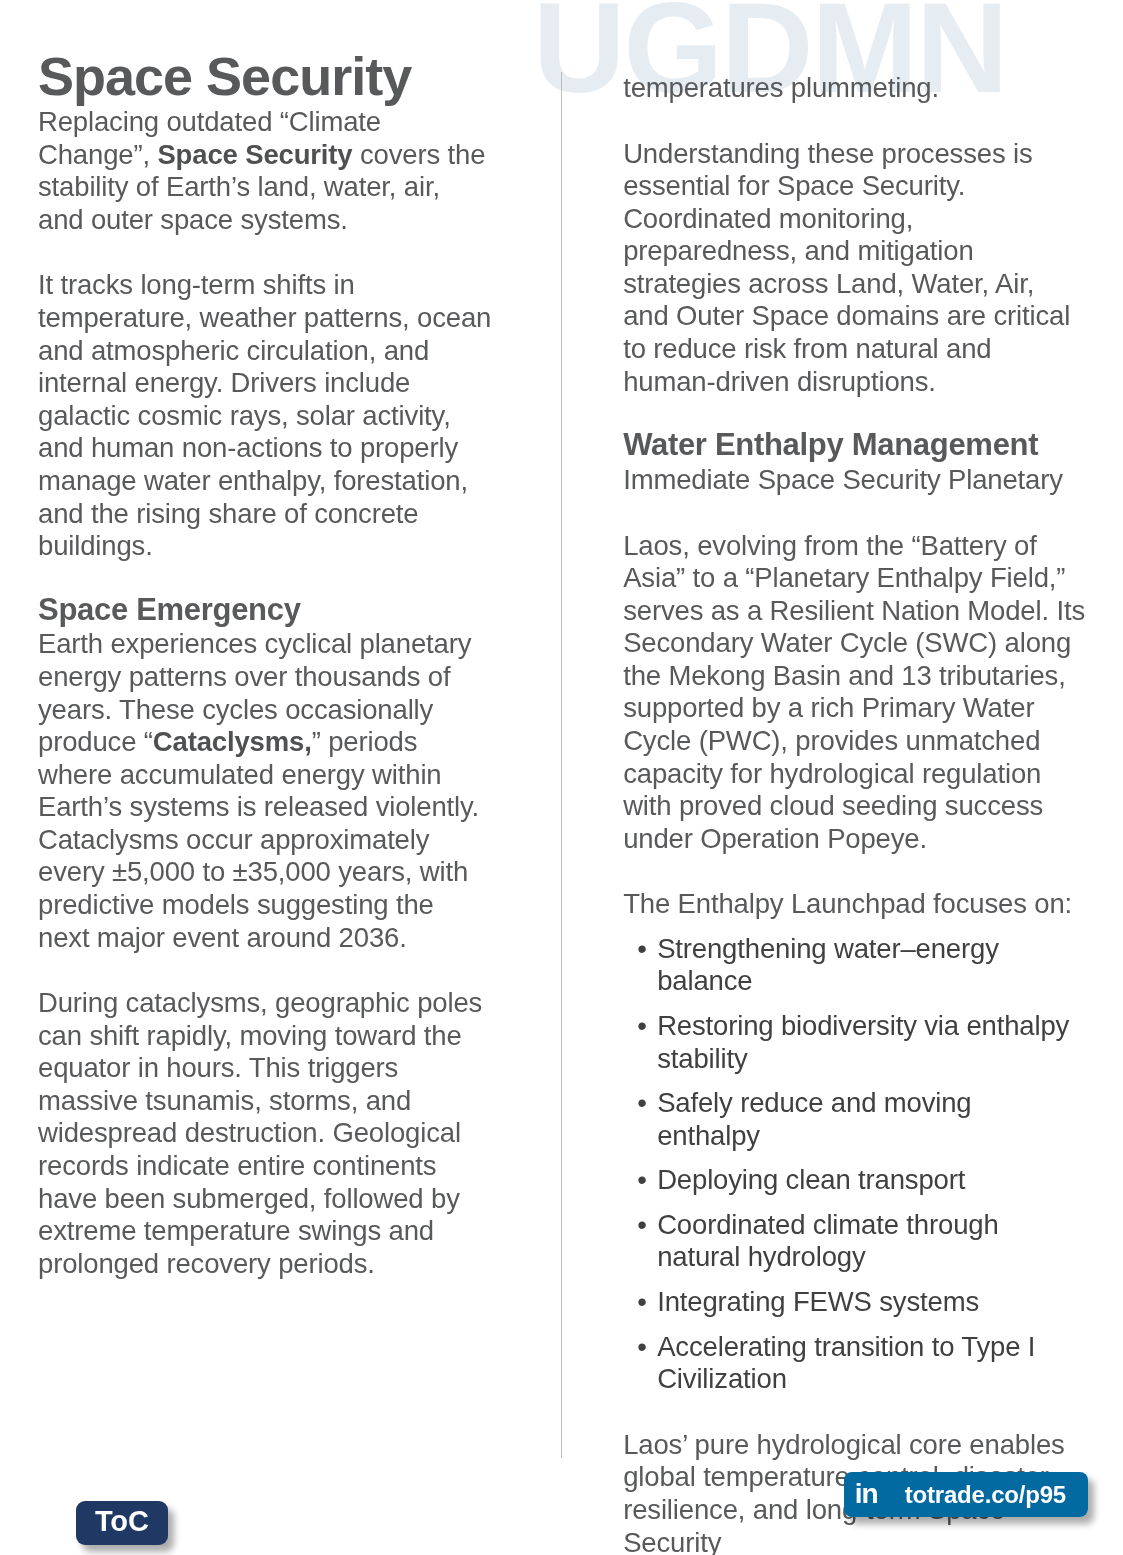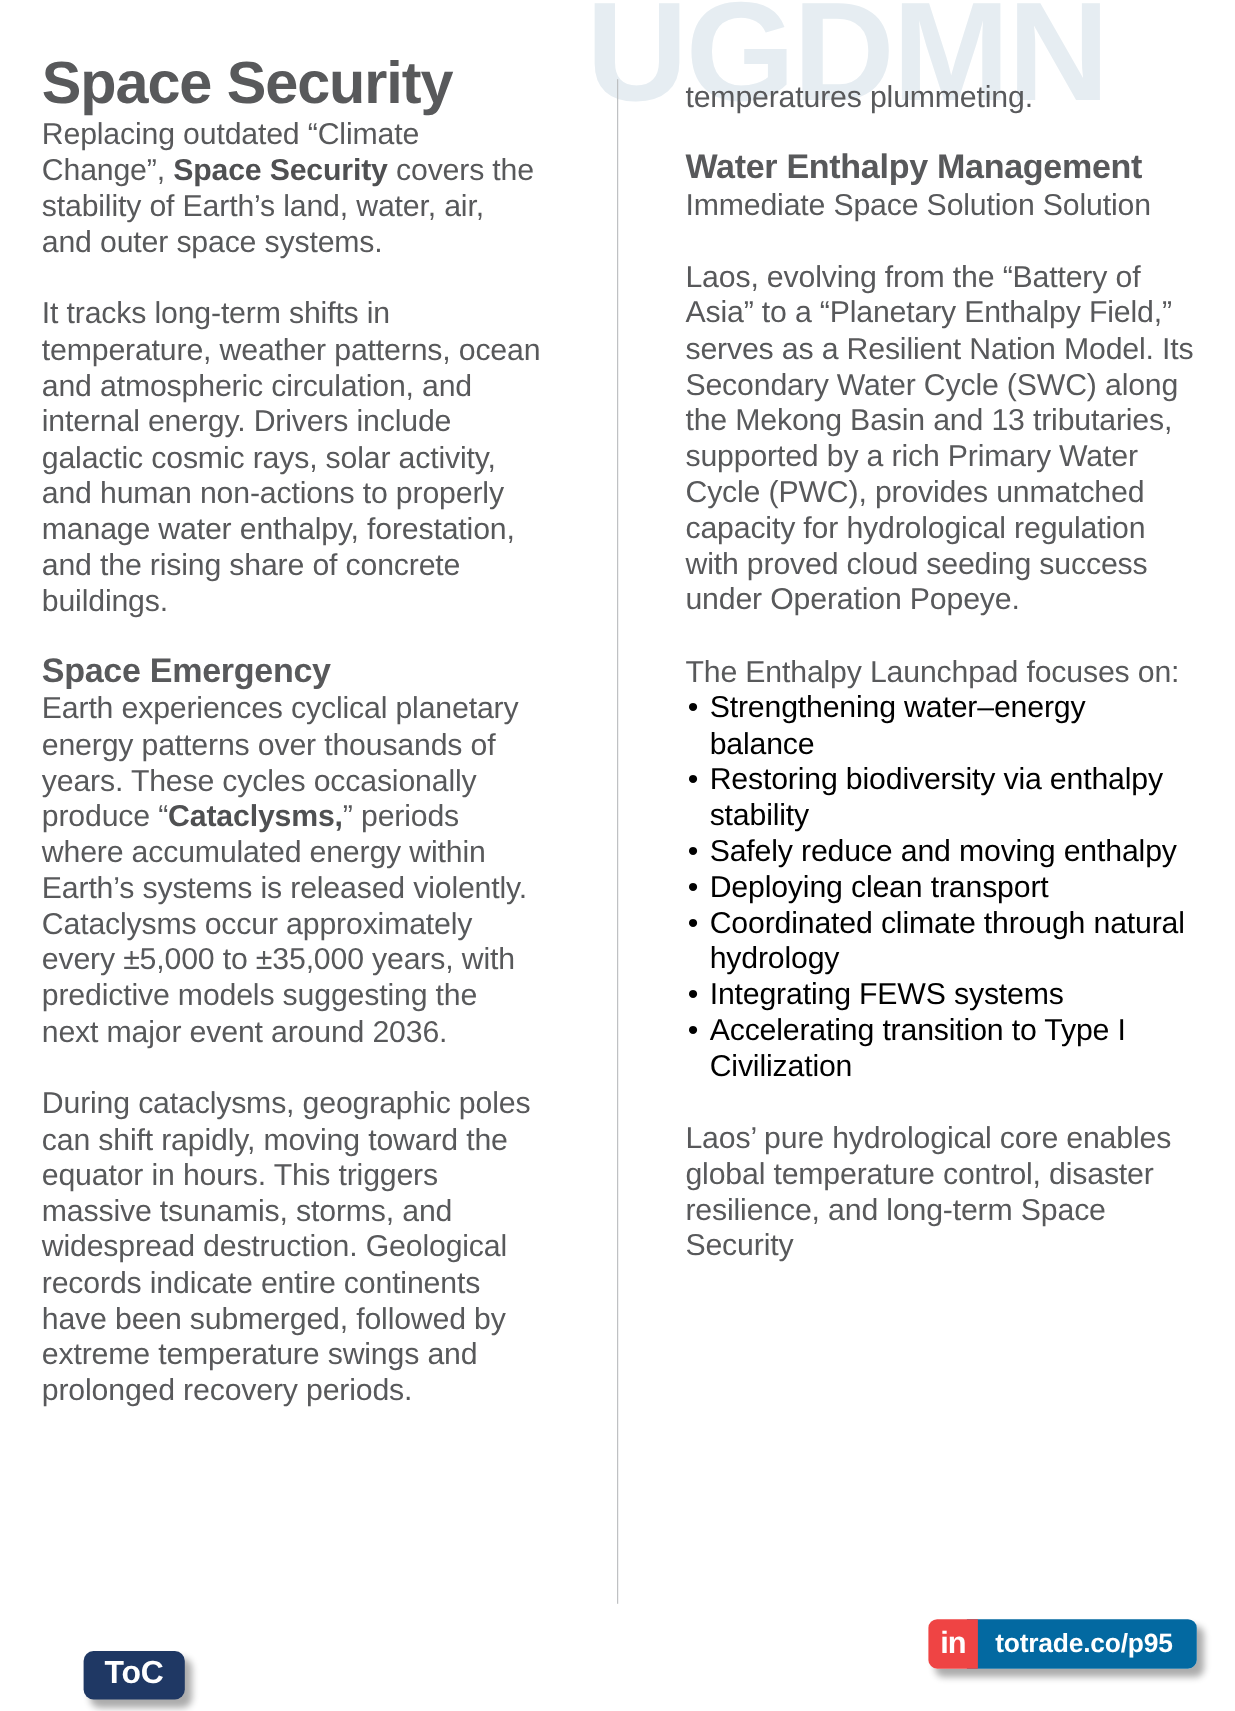--- a/index.html
+++ b/index.html
@@ -91,25 +91,25 @@
   b, strong { font-weight: bold; color: #4f5052; }
 
   ul.bullets {
     list-style: none;
     margin: 0;
     padding: 0;
   }
   ul.bullets li {
     font-size: 27.5px;
     line-height: 1.185;
-    color: #000000;
+    color: #404040;
     letter-spacing: -0.15px;
     padding-left: 22px;
     position: relative;
-    margin: 0;
+    margin: 12px;
   }
   ul.bullets li::before {
     content: "\2022";
     position: absolute;
     left: 2px;
     top: 0;
   }
 
   
   .footer {
@@ -140,21 +140,21 @@
     right: 35px;
     top: 13px;
     display: flex;
     align-items: stretch;
     box-shadow: 6px 7px 7px rgba(0,0,0,0.33);
     border-radius: 8px;
   }
   .li-square {
     width: 45px;
     height: 45px;
-    background: #ef4444;
+    background: #0369a1;
     border-radius: 8px 0 0 8px;
     display: flex;
     align-items: center;
     justify-content: center;
     color: #ffffff;
     font-weight: bold;
     font-size: 28px;
     line-height: 1;
     letter-spacing: -1px;
     position: relative;
@@ -199,24 +199,25 @@
 
 
     </div>
 
     <div class="divider"></div>
 
     <div class="col col-right">
 
       <p>temperatures plummeting.</p>
 
+      <p class="gap">Understanding these processes is essential for Space Security. Coordinated monitoring, preparedness, and mitigation strategies across Land, Water, Air, and Outer Space domains are critical to reduce risk from natural and human-driven disruptions.</p>
 
       <h2 class="subhead">Water Enthalpy Management</h2>
 
-      <p class="sub-line">Immediate Space Solution Solution</p>
+      <p class="sub-line">Immediate Space Security Planetary</p>
 
       <p class="gap">Laos, evolving from the “Battery of Asia” to a “Planetary Enthalpy Field,” serves as a Resilient Nation Model. Its Secondary Water Cycle (SWC) along the Mekong Basin and 13 tributaries, supported by a rich Primary Water Cycle (PWC), provides unmatched capacity for hydrological regulation with proved cloud seeding success under Operation Popeye.</p>
 
       <p class="gap">The Enthalpy Launchpad focuses on:</p>
 
       <ul class="bullets">
         <li>Strengthening water–energy balance</li>
         <li>Restoring biodiversity via enthalpy stability</li>
         <li>Safely reduce and moving enthalpy</li>
         <li>Deploying clean transport</li>

